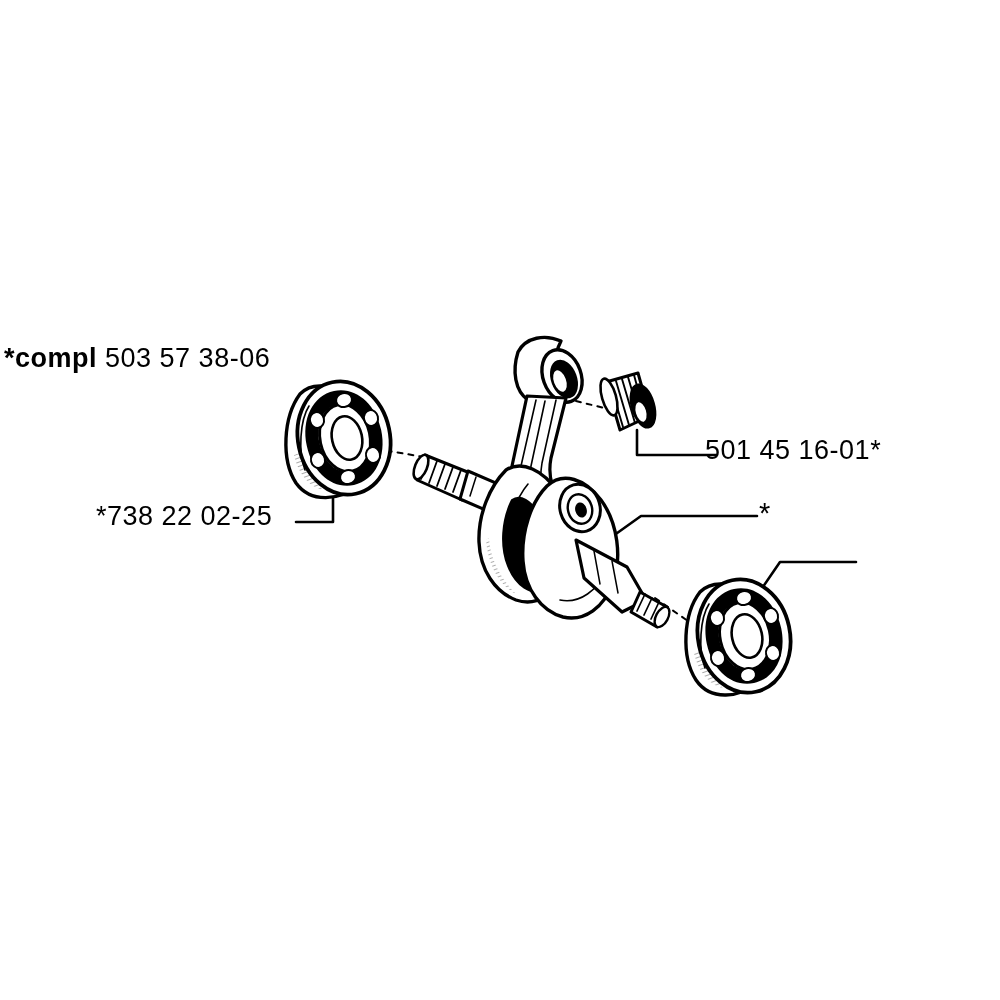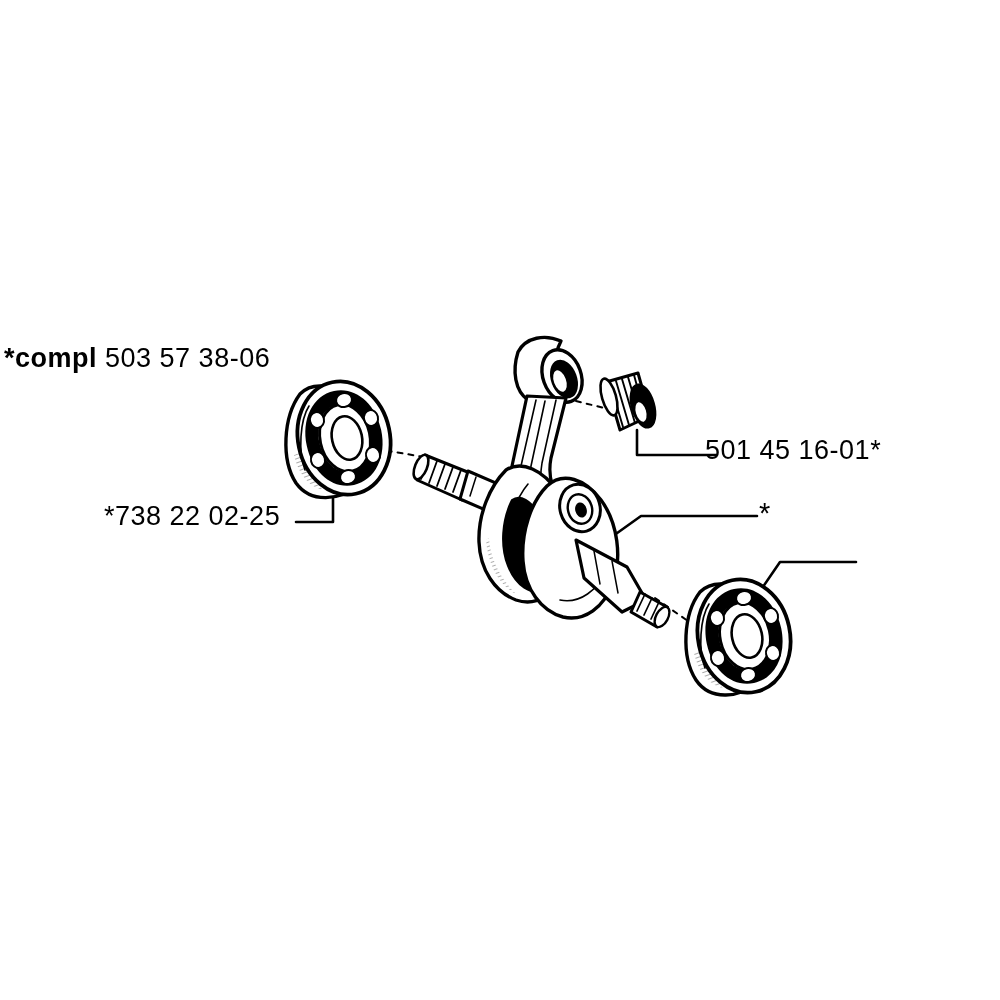--- a/index.html
+++ b/index.html
@@ -35,21 +35,21 @@
     line-height: 1;
   }
   .label-bold-prefix {
     font-weight: bold;
   }
   #label-compl {
     left: 4px;
     top: 345px;
   }
   #label-left-bearing {
-    left: 104px;
+    left: 96px;
     top: 503px;
   }
   #label-needle {
     left: 705px;
     top: 437px;
   }
   #label-asterisk {
     left: 759px;
     top: 499px;
     font-size: 29px;

